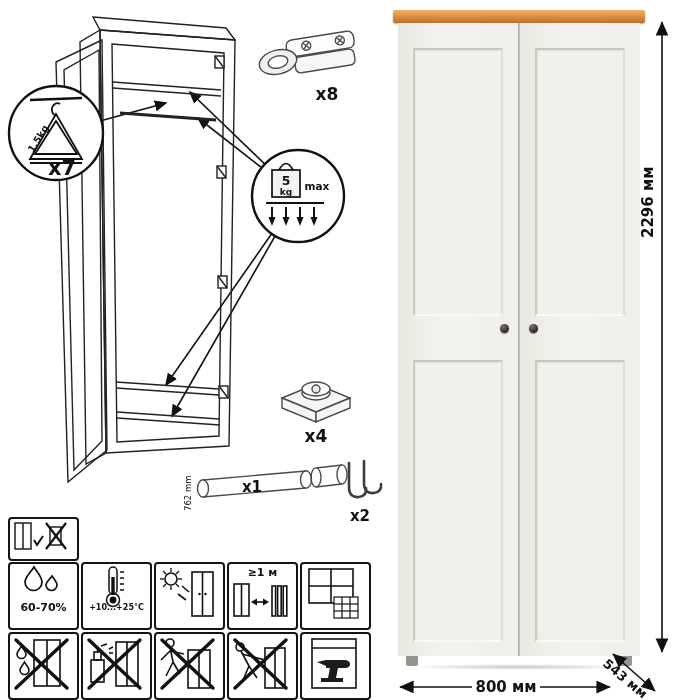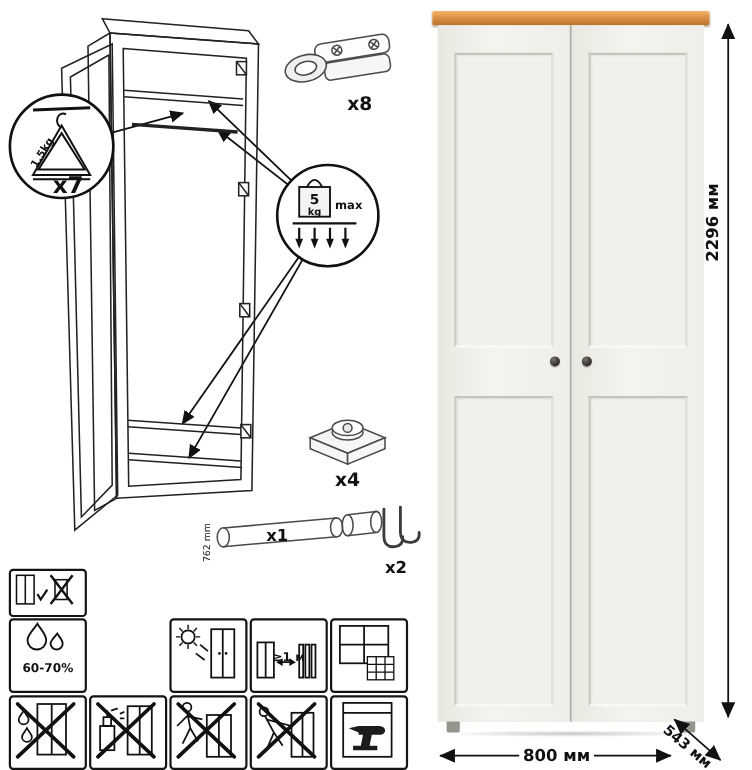--- a/index.html
+++ b/index.html
@@ -5,21 +5,21 @@
 <style>
   html,body{margin:0;padding:0;background:#fff;}
   .canvas{position:relative;width:684px;height:700px;background:#fff;font-family:"DejaVu Sans",sans-serif;color:#111;overflow:hidden;}
   .abs{position:absolute;}
   svg text{font-family:"DejaVu Sans",sans-serif;fill:#111;}
 
   
   .ibox{position:absolute;width:67px;height:64px;border:2px solid #141414;border-radius:4px;background:#fff;}
   .ibox svg{position:absolute;left:0;top:0;}
   .ibox .lbl{position:absolute;left:0;right:0;bottom:14px;text-align:center;font-weight:bold;font-size:11px;line-height:12px;color:#111;}
-  .ibox .lbl.top{bottom:auto;top:3px;margin-top:25px;}
+  .ibox .lbl.top{bottom:auto;top:3px;}
   .ibox .lbl.small{font-size:8px;}
 
   
   .wardrobe{position:absolute;left:398px;top:10px;width:242px;height:656px;}
   .trim{position:absolute;left:-5px;right:-5px;top:0;height:13px;border-radius:2px;
         background:linear-gradient(180deg,#f2b369 0%,#e0954a 40%,#b9712f 100%);
         box-shadow:0 1px 2px rgba(90,60,20,.45);}
   .doors{position:absolute;left:0;right:0;top:13px;bottom:10px;display:flex;background:#e2e1da;}
   .door{position:relative;flex:1;background:linear-gradient(90deg,#e9e8e0,#f4f3ee 40%,#efeee8);}
   .door.left{border-right:1.5px solid #a9a8a0;}
@@ -221,20 +221,35 @@
   <div class="ibox" style="left:8px;top:562px">
     <svg width="63" height="42" viewBox="0 0 63 42">
       <g stroke="#111" stroke-width="1.7" fill="none">
         <path d="M24,3 C27,8 32,13 32,18 A8.5,8.5 0 1 1 15,18 C15,13 21,8 24,3 Z"></path>
         <path d="M42,12 C44,15 47,18 47,21 A5.5,5.5 0 1 1 36,21 C36,18 40,15 42,12 Z"></path>
       </g>
     </svg>
     <div class="lbl">60-70%</div>
   </div>
 
+  <div class="ibox" style="left:81px;top:562px">
+    <svg width="63" height="46" viewBox="0 0 63 46">
+      <g stroke="#111" stroke-width="1.5" fill="none">
+        <rect x="26" y="3" width="8" height="27" rx="4"></rect>
+        <circle cx="30" cy="36" r="6.5"></circle>
+        <line x1="30" y1="13" x2="30" y2="31" stroke-width="3.4"></line>
+        <line x1="37" y1="8" x2="41" y2="8"></line>
+        <line x1="37" y1="14" x2="41" y2="14"></line>
+        <line x1="37" y1="20" x2="41" y2="20"></line>
+        <line x1="37" y1="26" x2="41" y2="26"></line>
+      </g>
+      <circle cx="30" cy="36" r="3.4" fill="#111"></circle>
+    </svg>
+    <div class="lbl small">+10...+25°С</div>
+  </div>
 
   <div class="ibox" style="left:154px;top:562px">
     <svg width="63" height="60" viewBox="0 0 63 60">
       <g stroke="#111" stroke-width="1.6" fill="none">
         <circle cx="15" cy="15" r="6"></circle>
         <g stroke-width="1.3">
           <line x1="15" y1="4" x2="15" y2="8"></line>
             <line x1="15" y1="22" x2="15" y2="26"></line>
           <line x1="4" y1="15" x2="8" y2="15"></line>
             <line x1="22" y1="15" x2="26" y2="15"></line>

